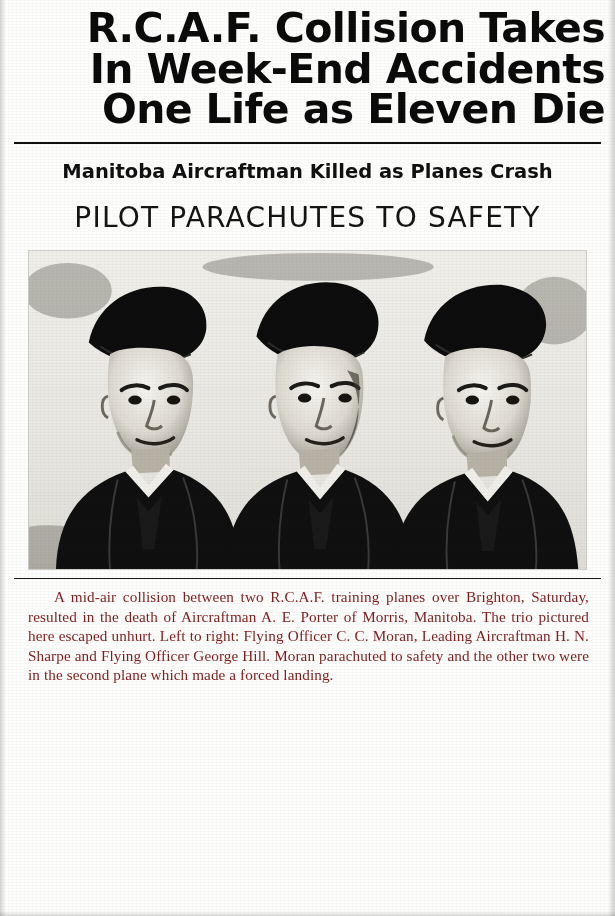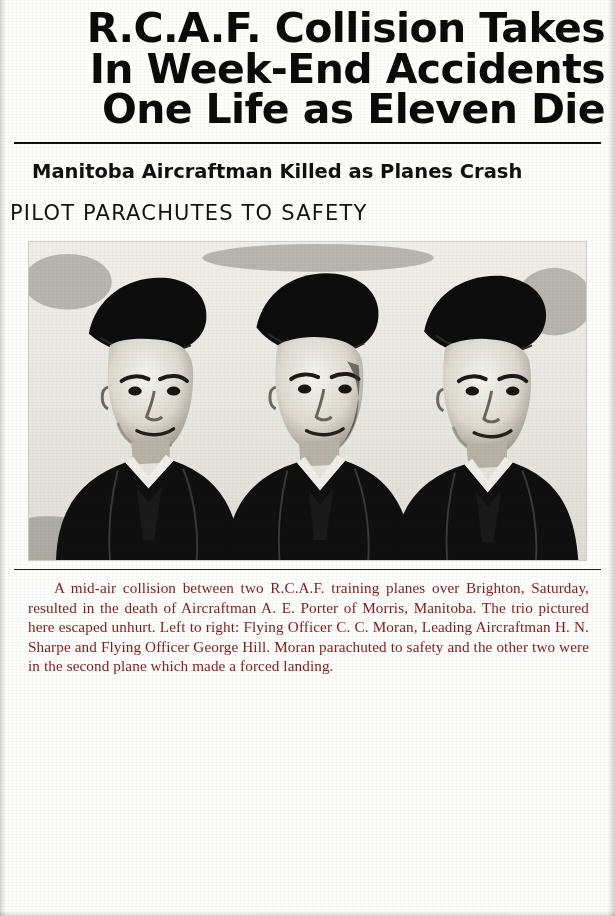--- a/index.html
+++ b/index.html
@@ -53,32 +53,34 @@
   }
   .rule.thin {
     height: 1px;
     background: #1a1a1a;
   }
   .subhead {
     font-family: "DejaVu Sans", sans-serif;
     font-weight: bold;
     font-size: 19.5px;
     line-height: 1.42;
+    text-align: center;
     margin: 14px 22px 0 22px;
     color: #111;
   }
   .subhead .sh-line {
     display: block;
     white-space: nowrap;
   }
   .kicker {
     font-family: "DejaVu Sans", sans-serif;
-    font-size: 21px;
+    font-size: 28px;
     font-weight: normal;
     letter-spacing: 1.2px;
+    text-align: center;
     margin: 16px 0 0 0;
     color: #141414;
   }
   .photo-wrap {
     margin: 16px 18px 0 18px;
     position: relative;
   }
   .photo {
     width: 100%;
     height: 320px;

